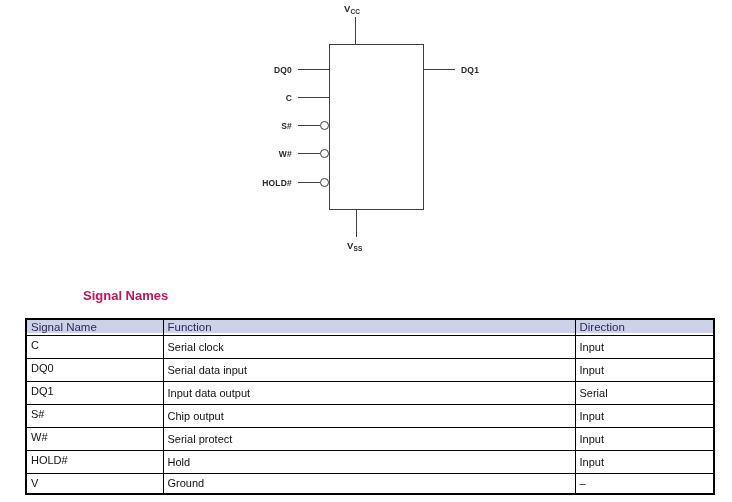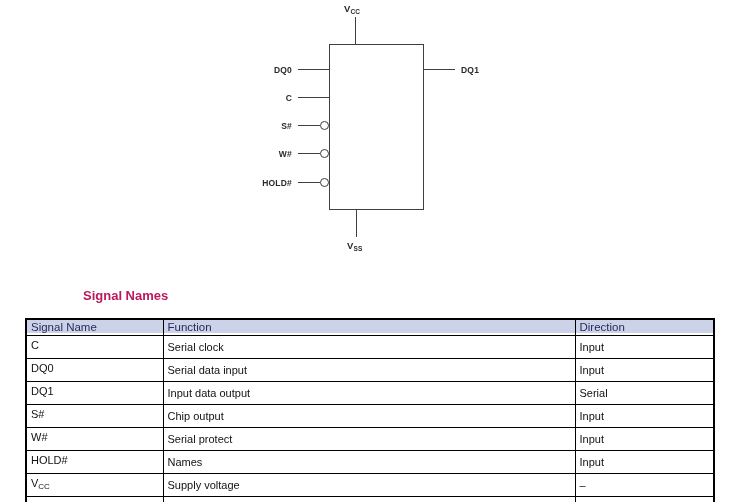--- a/index.html
+++ b/index.html
@@ -149,27 +149,22 @@
         <td>Chip output</td>
         <td>Input</td>
       </tr>
       <tr>
         <td><span>W#</span><span class="td-sub"></span></td>
         <td>Serial protect</td>
         <td>Input</td>
       </tr>
       <tr>
         <td><span>HOLD#</span><span class="td-sub"></span></td>
-        <td>Names</td>
+        <td>Hold</td>
         <td>Input</td>
-      </tr>
-      <tr>
-        <td><span>V</span><span class="td-sub">CC</span></td>
-        <td>Supply voltage</td>
-        <td>–</td>
       </tr>
       <tr>
         <td><span>V</span></td>
         <td>Ground</td>
         <td>–</td>
       </tr>
     </tbody>
   </table>
 
 </div>

